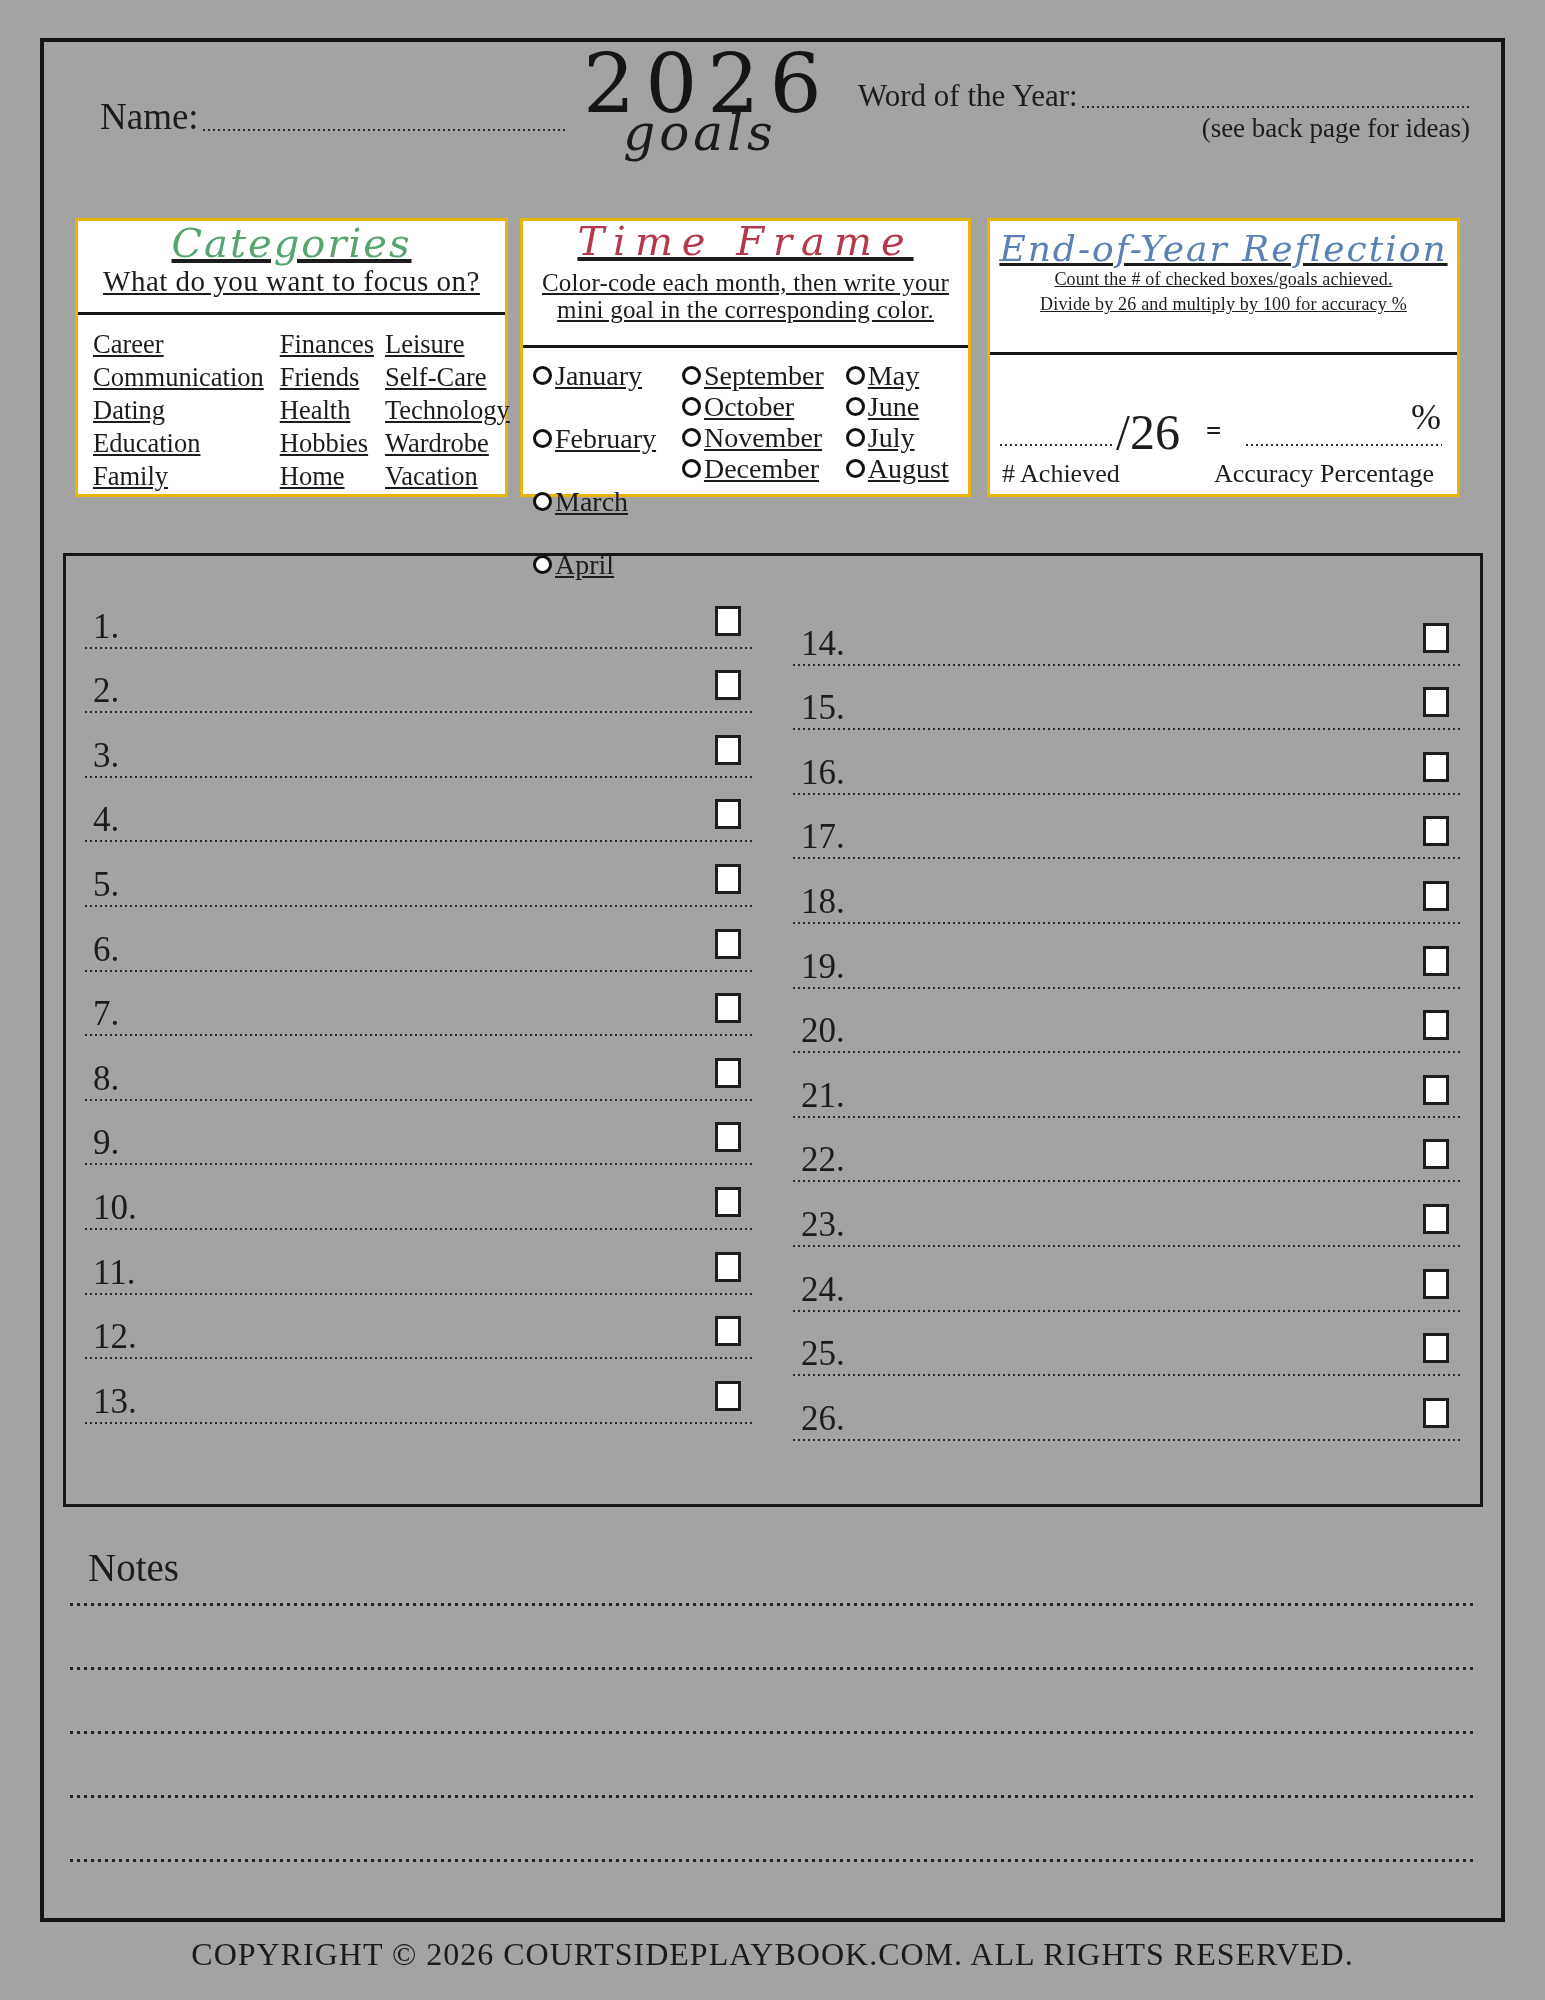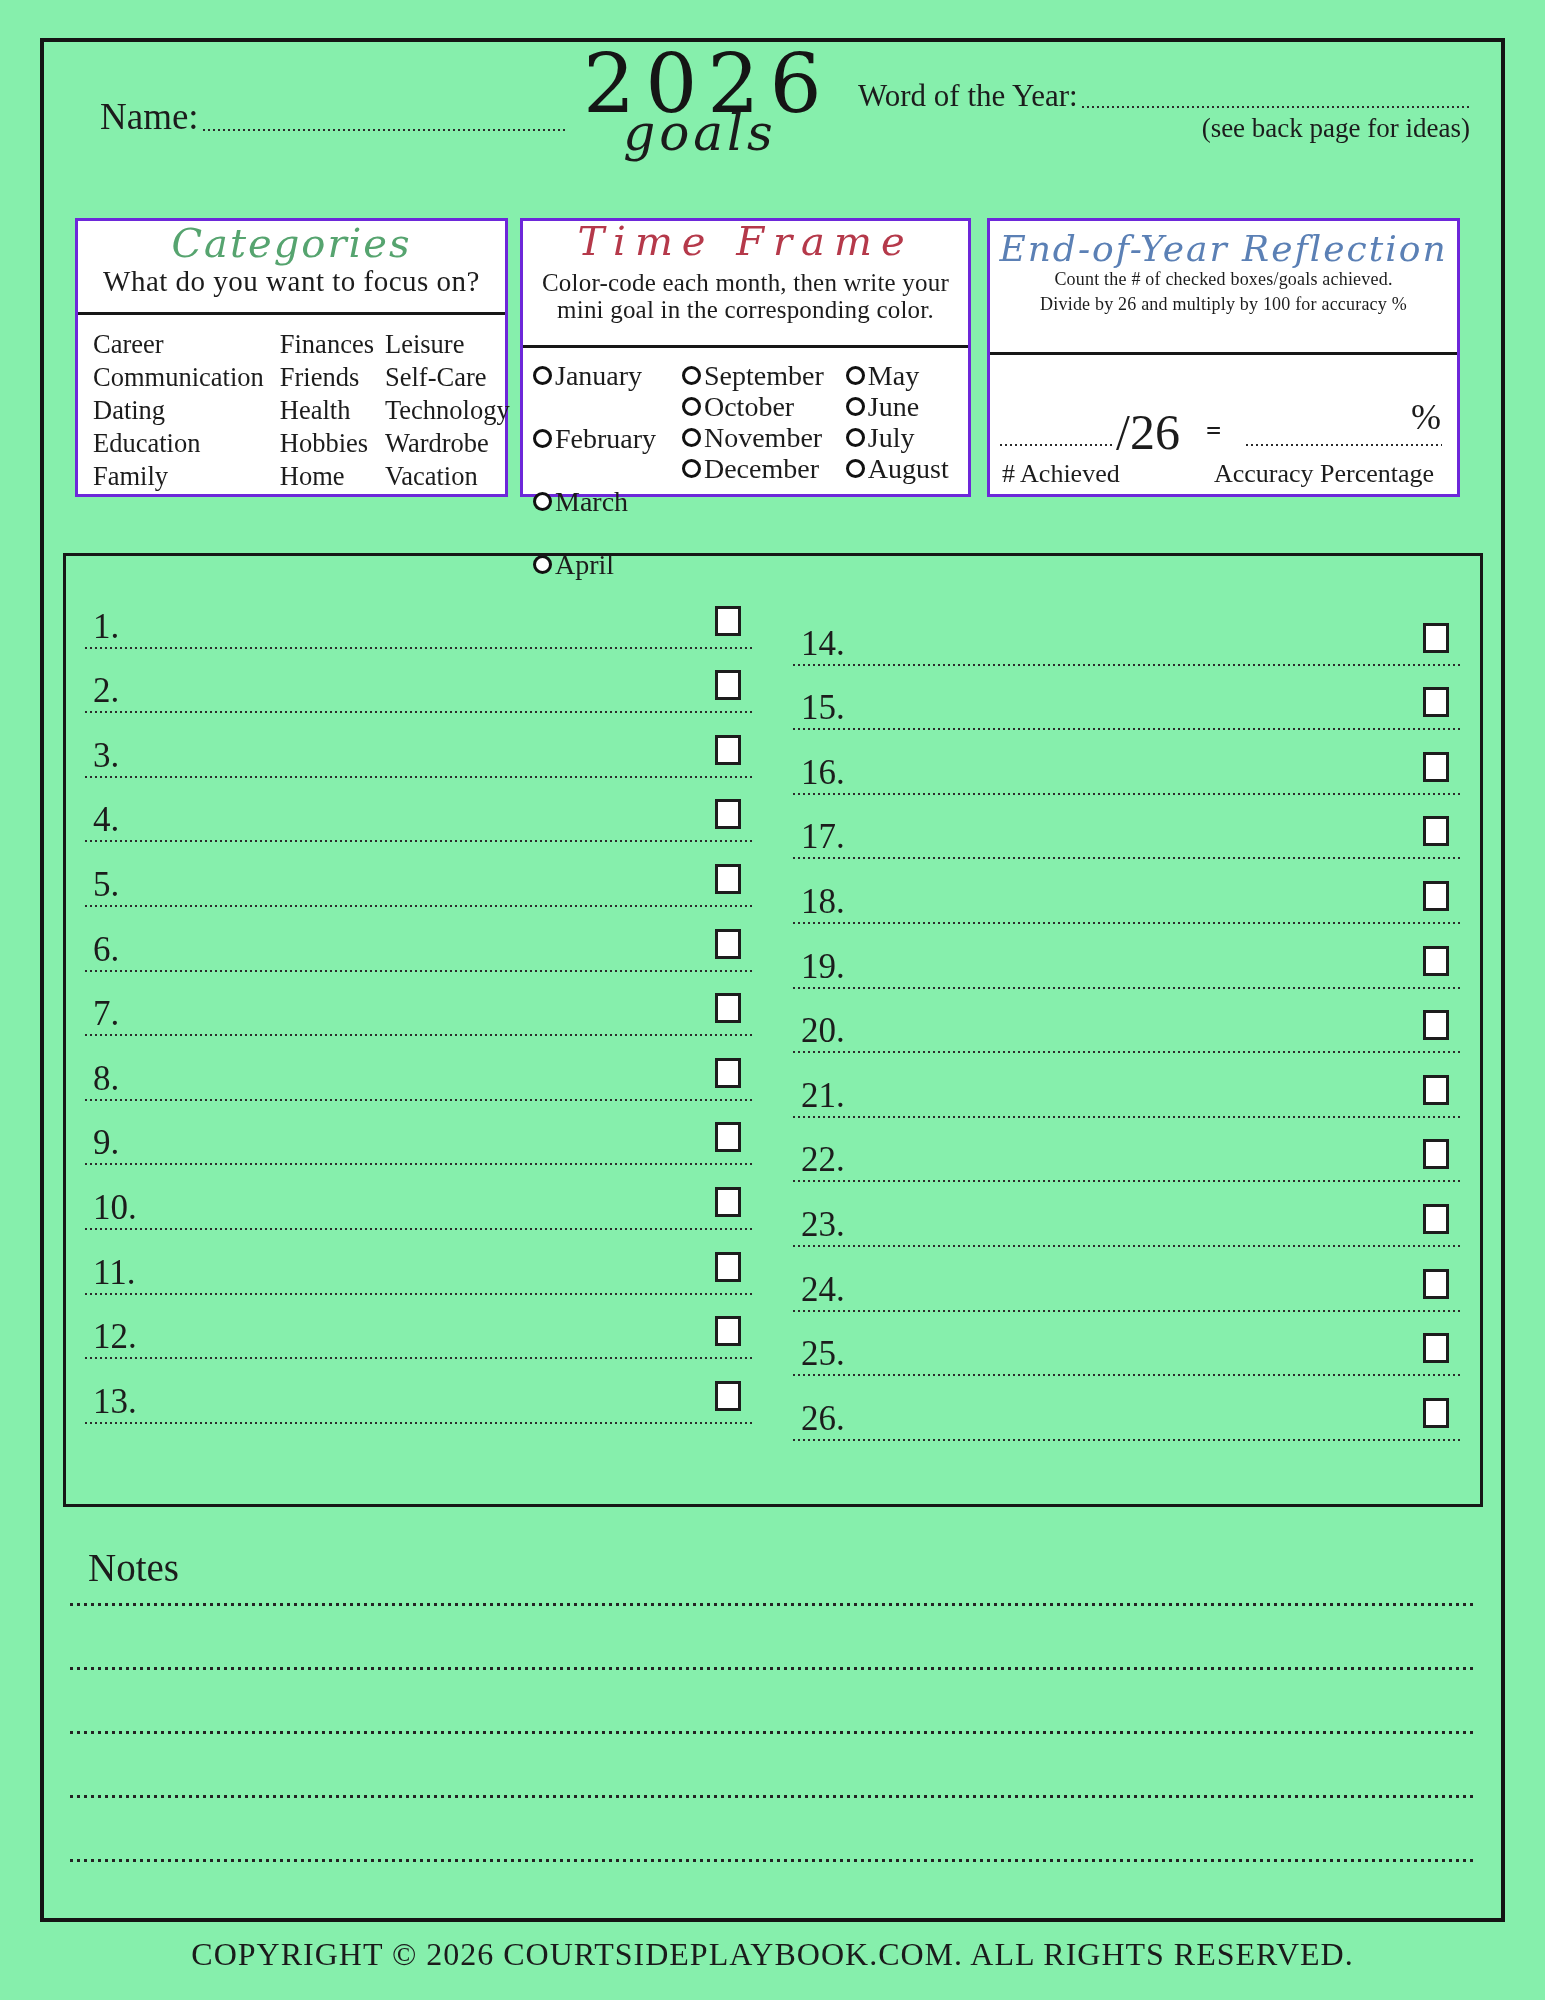--- a/index.html
+++ b/index.html
@@ -1,20 +1,20 @@
 <!DOCTYPE html>
 <html><head>
 <meta charset="utf-8">
 <style>
   html,body{margin:0;padding:0;background:#ffffff;}
   *{box-sizing:border-box;}
   .canvas{
     position:relative;
     width:1545px;height:2000px;
-    background:#86efac;
+    background:#a3a3a3;
     font-family:"Liberation Serif", serif;
     color:#1c1c1c;
     overflow:hidden;
   }
   .page-border{
     position:absolute;left:40px;top:38px;width:1465px;height:1884px;
     border:4px solid #141414;
   }
   
   .dotline{height:2px;background-image:repeating-linear-gradient(90deg,#2b2b2b 0 2px,transparent 2px 5px);}
@@ -35,21 +35,21 @@
     font-family:"DejaVu Serif", serif;font-style:italic;font-size:50px;line-height:1;
     letter-spacing:4px;color:#1b1b1b;
   }
   .woty{position:absolute;left:858px;top:80px;width:612px;}
   .woty-row{display:flex;align-items:flex-end;gap:4px;}
   .woty-row .lbl{font-size:31px;line-height:1;}
   .woty-row .dotline{margin-bottom:3px;}
   .woty-hint{font-size:27px;line-height:1.1;margin-top:3px;text-align:right;}
 
   
-  .box{position:absolute;top:218px;height:279px;border:3px solid #6d28d9;background:#fff;}
+  .box{position:absolute;top:218px;height:279px;border:3px solid #eab308;background:#fff;text-decoration:underline;}
   .box-cat{left:75px;width:433px;}
   .box-time{left:520px;width:451px;}
   .box-refl{left:987px;width:473px;}
   .box-head{border-bottom:3px solid #171717;text-align:center;overflow:visible;}
   .box-cat .box-head{height:92px;}
   .box-time .box-head{height:127px;}
   .box-refl .box-head{height:124px;}
   .script-title{
     font-family:"DejaVu Serif", serif;font-style:italic;line-height:1;
     display:block;

